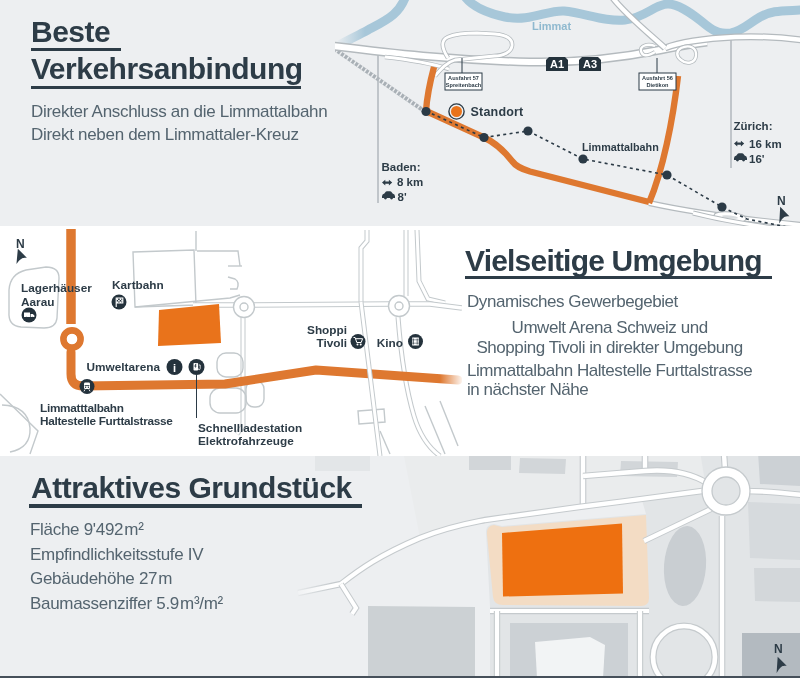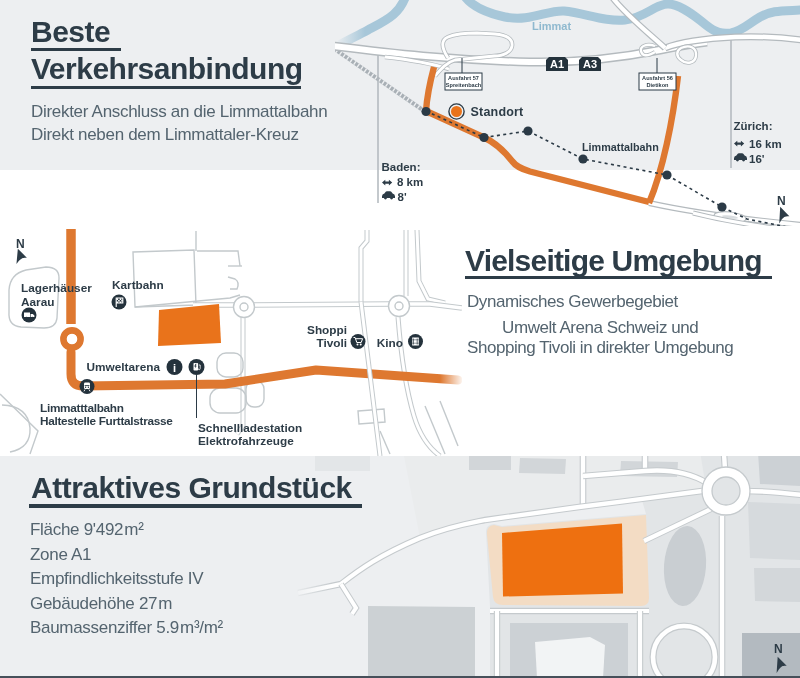--- a/index.html
+++ b/index.html
@@ -1,19 +1,19 @@
 <!DOCTYPE html>
 <html><head>
 <meta charset="utf-8">
 <style>
   html,body{margin:0;padding:0;}
   body{width:800px;height:678px;position:relative;overflow:hidden;
        font-family:"Liberation Sans", sans-serif;background:#fff;}
   .sec{position:absolute;left:0;width:800px;}
-  #s1{top:0;height:170px;background:#edeff1;}
+  #s1{top:0;height:226px;background:#edeff1;}
   #s2{top:226px;height:230px;background:#ffffff;}
   #s3{top:456px;height:222px;background:#edeff1;}
   .hl{position:absolute;margin:0;font-weight:bold;color:#2d3c47;
      font-size:30px;letter-spacing:-0.5px;line-height:1;white-space:nowrap;}
   .ul{position:absolute;height:3px;background:#2d3c47;}
   .body{position:absolute;color:#54646f;font-size:17px;line-height:23.3px;letter-spacing:-0.3px;}
   .body p{margin:0;}
   svg{position:absolute;display:block;}
   svg text{font-family:"Liberation Sans", sans-serif;}
 </style>
@@ -344,20 +344,21 @@
     <text x="403" y="121" font-size="11.8" font-weight="bold" fill="#2d3c47" text-anchor="end">Kino</text>
   </svg>
 
   <div class="hl" style="left:465px;top:20px;letter-spacing:-0.8px;text-align:center;">Vielseitige Umgebung</div>
 
   <div class="ul" style="left:465px;top:49.5px;width:307px;"></div>
 
   <div class="body" style="left:467px;top:66px;line-height:19.3px;letter-spacing:-0.45px;">
     <p style="margin-bottom:7px;">Dynamisches Gewerbegebiet</p>
     <p style="margin-bottom:4px;text-align:center;">Umwelt Arena Schweiz und<br>Shopping Tivoli in direkter Umgebung</p>
+    <p>Limmattalbahn Haltestelle Furttalstrasse<br>in nächster Nähe</p>
   </div>
 </div>
 
 <div class="sec" id="s3">
   <svg id="map3" style="left:290px;top:0;" width="510" height="222" viewBox="0 0 510 222">
     <defs>
       <linearGradient id="fadeRd" x1="0" y1="0" x2="1" y2="0">
         <stop offset="0" stop-color="#edeff1" stop-opacity="1"></stop>
         <stop offset="1" stop-color="#edeff1" stop-opacity="0"></stop>
       </linearGradient>
@@ -474,20 +475,19 @@
       <path d="M 484,215.5 L 490,200.5 L 496,212 C 496,212 493,210.6 490.9,211 C 488.7,211.4 486,214 484,215.5 Z" transform="rotate(-18 490 208)"></path>
     </g>
   </svg>
 
   <div class="hl" style="left:31px;top:17px;">Attraktives Grundstück</div>
 
   <div class="ul" style="left:29px;top:48px;width:333px;height:3.5px;"></div>
 
   <div class="body" style="left:30px;top:62px;line-height:24.6px;">
     <div>Fläche 9'492 m²</div>
-    <div>Zone A1</div>
     <div>Empfindlichkeitsstufe IV</div>
     <div>Gebäudehöhe 27 m</div>
     <div>Baumassenziffer 5.9 m³/m²</div>
   </div>
 </div>
 
 <div style="position:absolute;left:0;top:676px;width:800px;height:2px;background:#46505a;"></div>
 
 </body></html>

